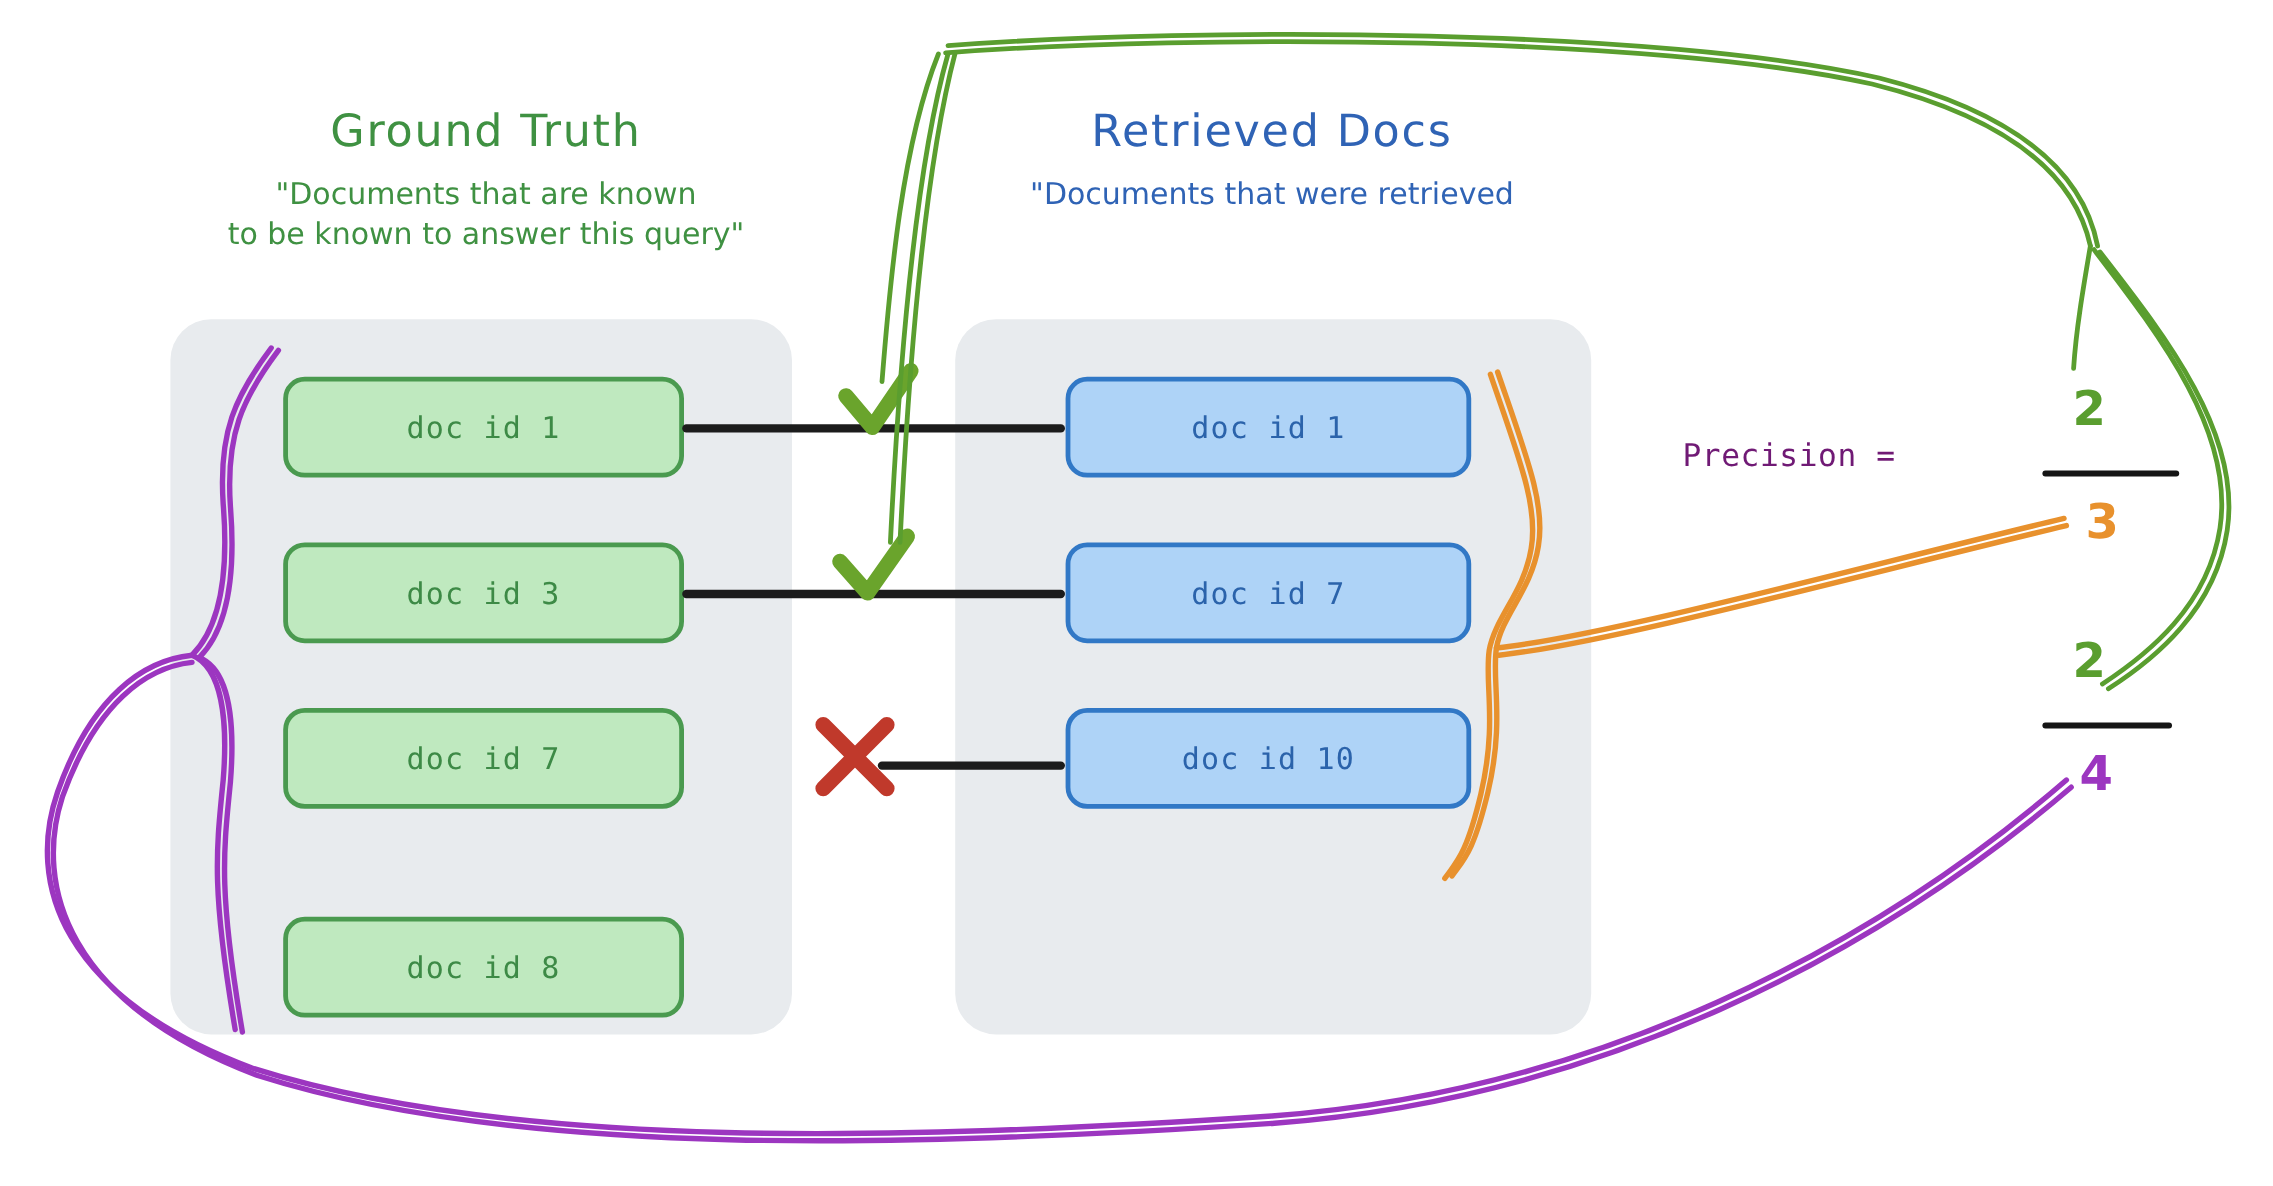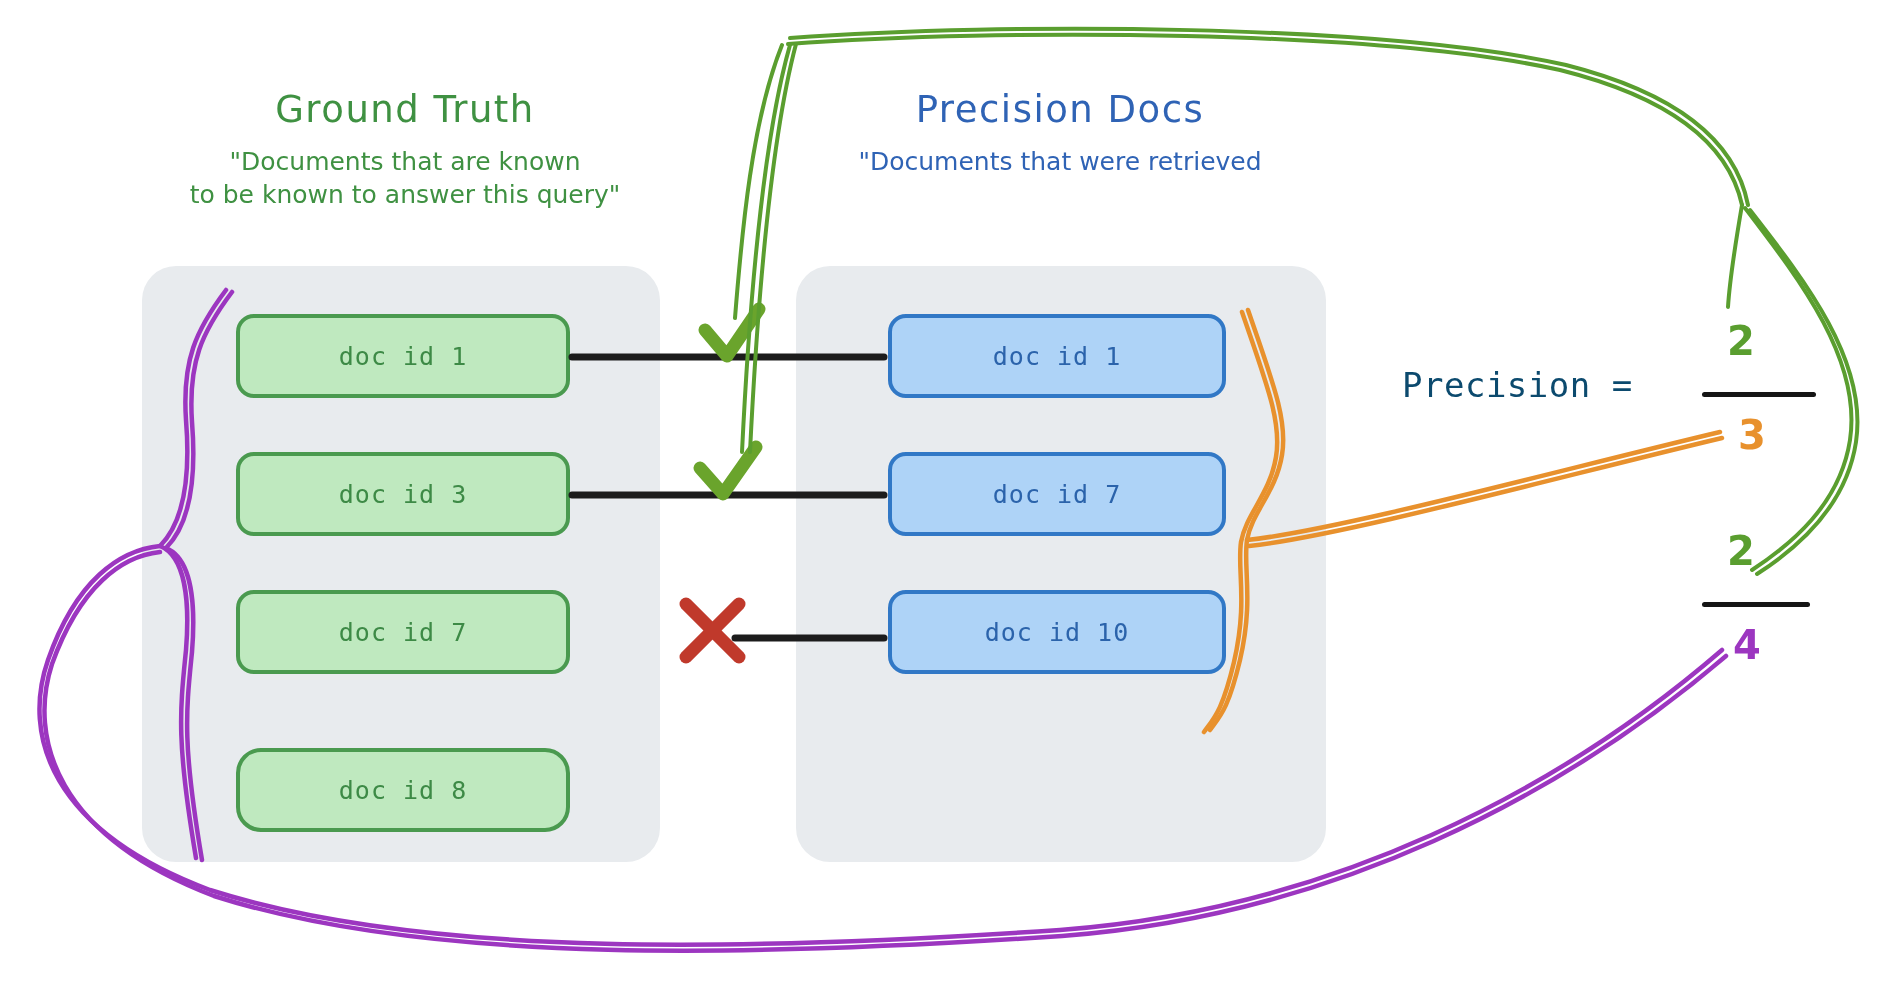--- a/index.html
+++ b/index.html
@@ -28,25 +28,25 @@
 
   
   .chip{position:absolute;height:84px;border-radius:18px;
         display:flex;align-items:center;justify-content:center;
         font-family:"DejaVu Sans Mono",monospace;font-size:25px;
         letter-spacing:1px;box-sizing:border-box;}
   .chip.green{background:#bfe9bf;border:4px solid #4a9a4f;color:#3d8a46;
               left:236px;width:334px;}
   .chip.blue{background:#aed3f7;border:4px solid #3178c6;color:#2b63ab;
              left:888px;width:338px;}
-  .r1{top:314px;} .r2{top:452px;} .r3{top:590px;} .r4{top:748px;border-radius:25px;}
+  .r1{top:314px;} .r2{top:452px;} .r3{top:590px;} .r4{top:764px;}
 
   
   .formula{position:absolute;font-family:"DejaVu Sans Mono",monospace;}
-  .f-label{font-size:34px;color:#0c4a6e;letter-spacing:.5px;}
+  .f-label{font-size:26px;color:#701a75;letter-spacing:.5px;}
   .f-num,.f-den{position:absolute;font-family:"DejaVu Sans",sans-serif;
                 font-size:40px;font-weight:700;}
   #precision-row{left:1402px;top:365px;}
   #recall-row{left:1468px;top:575px;}
   .frac-bar{position:absolute;height:5px;background:#151515;border-radius:3px;}
 
   #prec-bar{left:1702px;top:392px;width:114px;}
   #prec-num{left:1727px;top:318px;color:#5a9e2f;}
   #prec-den{left:1738px;top:412px;color:#e8912d;}
 
@@ -64,21 +64,21 @@
 
   <div class="col-head" id="head-gt">
     <p class="col-title">Ground Truth</p>
     <p class="col-sub">
       <span>"Documents that are known</span><br>
       <span>to be known to answer this query"</span>
     </p>
   </div>
 
   <div class="col-head" id="head-rd">
-    <p class="col-title">Precision Docs</p>
+    <p class="col-title">Retrieved Docs</p>
     <p class="col-sub">
       <span>"Documents that were retrieved</span><br>
     </p>
   </div>
 
   <div class="chip green r1">doc id 1</div>
   <div class="chip green r2">doc id 3</div>
   <div class="chip green r3">doc id 7</div>
   <div class="chip green r4">doc id 8</div>
 

